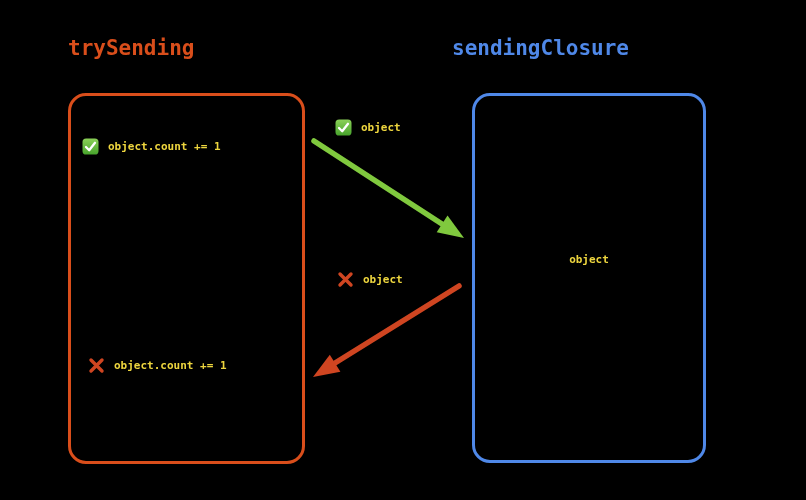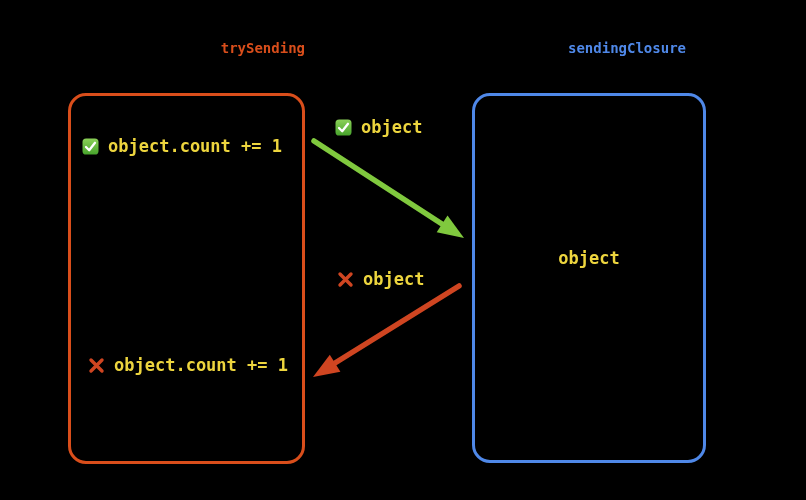--- a/index.html
+++ b/index.html
@@ -13,23 +13,23 @@
     height: 500px;
     background: #000000;
     overflow: hidden;
     font-family: "DejaVu Sans Mono", "Liberation Mono", monospace;
   }
   .panel-title {
     position: absolute;
     top: 38px;
     height: 20px;
     line-height: 20px;
-    font-size: 14px;
+    font-size: 21px;
     font-weight: bold;
-    text-align: right;
+    text-align: left;
     letter-spacing: 0;
   }
   .left-title {
     left: 68px;
     width: 237px;
     color: #D94E1B;
   }
   .right-title {
     left: 452px;
     width: 234px;
@@ -62,21 +62,21 @@
     height: 21px;
   }
   .row .icon {
     display: inline-flex;
     width: 17px;
     height: 17px;
     flex: 0 0 auto;
   }
   .code-text {
     color: #EDD53E;
-    font-size: 17px;
+    font-size: 11px;
     font-weight: bold;
     line-height: 21px;
     white-space: pre;
     text-align: right;
   }
   .row-success-op   { left: 82px;  top: 136px; }
   .row-failure-op   { left: 88px;  top: 355px; }
   .row-success-xfer { left: 335px; top: 117px; }
   .row-failure-xfer { left: 337px; top: 269px; }
   .object-label {

